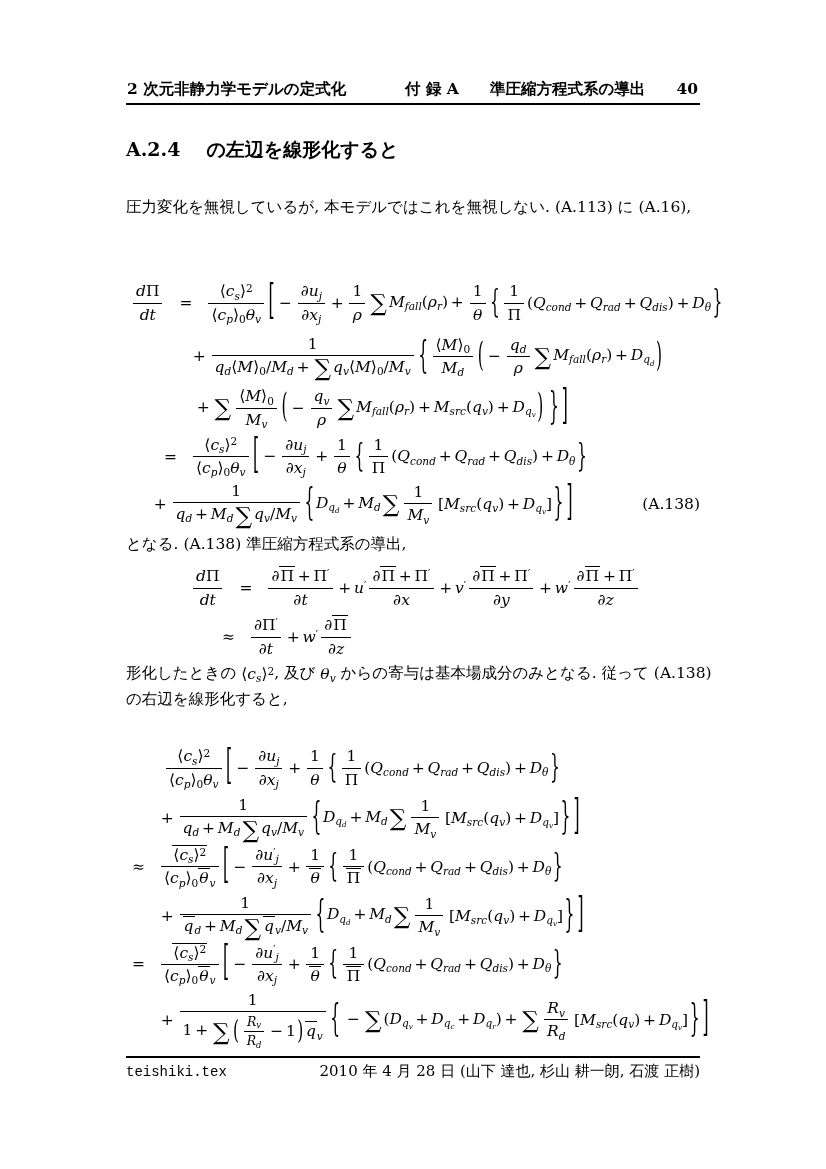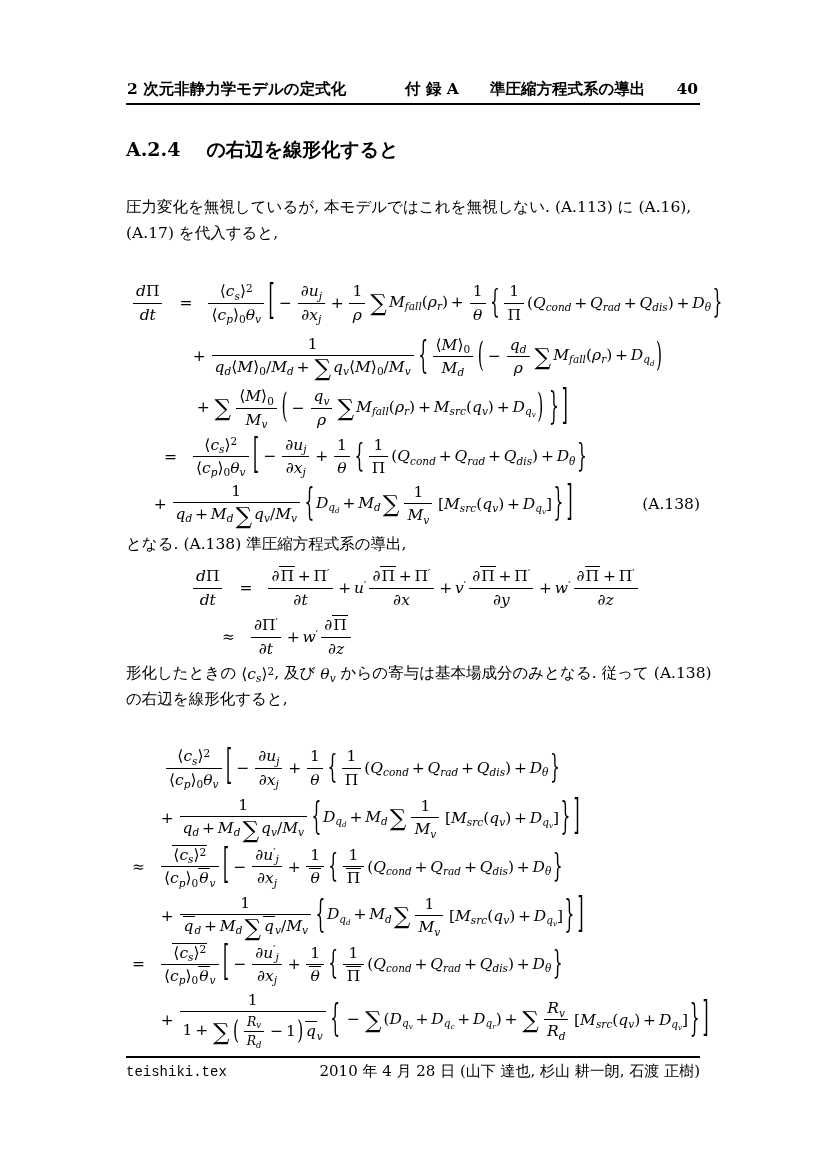--- a/index.html
+++ b/index.html
@@ -65,26 +65,25 @@
 
   <div class="abs hdr">
     <span class="hl">2 次元非静力学モデルの定式化</span>
     <span class="ha">付 録 A</span>
     <span class="hb">準圧縮方程式系の導出</span>
     <span class="hn">40</span>
   </div>
   <div class="abs hrule"></div>
 
   <div class="abs sect">
-    <span class="sn">A.2.4</span><span>の右辺を線形化すると</span>
+    <span class="sn">A.2.4</span><span>の左辺を線形化すると</span>
   </div>
 
   <div id="p1" class="abs para">
       <div class="tline">圧力変化を無視しているが, 本モデルではこれを無視しない. (A.113) に (A.16),</div>
-      <div class="tline">(A.17) を代入すると,</div>
     </div>
 
   <div id="eq1" class="abs eq">
       <div class="eqrow" style="padding-left: 4px; min-height: 54px;">
         <span class="mrow eqleft">
           <span class="frac">
             <span class="fnum">
               <span class="run"><span class="mi">d</span><span class="mg">Π</span></span>
             </span>
             <span class="fden">

